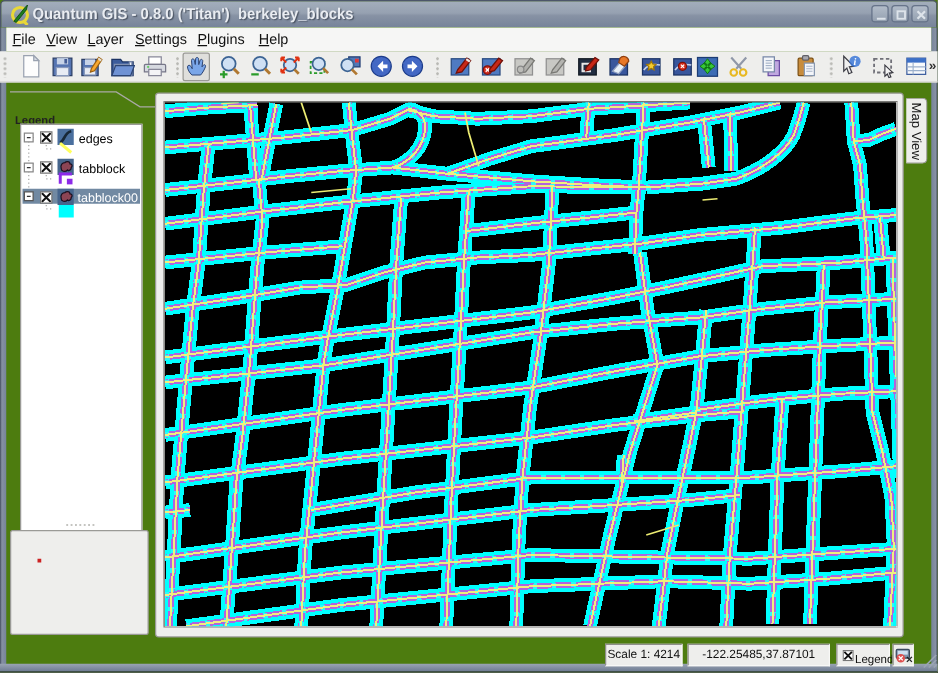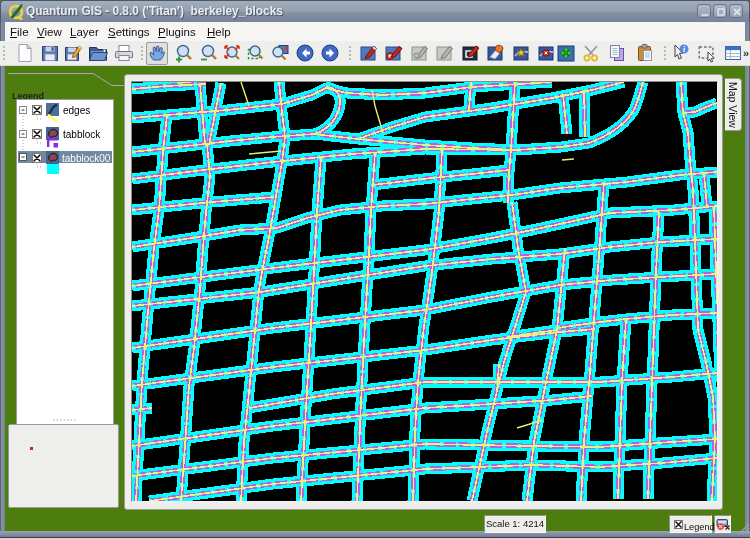--- a/index.html
+++ b/index.html
@@ -344,20 +344,21 @@
       <path d="M385,346 L411,338"></path>
       <path d="M240,8 L243,24 L251,51"></path>
       <path d="M45,1 L59,0"></path>
     </g>
   </svg>
   </div>
   <div class="abs" id="maptab">
       <span>Map View</span>
     </div>
   <div class="abs sbox" style="left:484px;width:62px;line-height:16px;">Scale 1: 4214</div>
+  <div class="abs sbox" style="left:550px;width:114px;line-height:16px;">-122.25485,37.87101</div>
   <div class="abs sbox" style="left:669px;width:43px;line-height:16px;">
       <svg width="9" height="9" style="position:absolute;left:4px;top:4px">
         <rect x="0.5" y="0.5" width="8" height="8" fill="#fff" stroke="#777"></rect>
         <path d="M1.5 1.5 l6 6 m0 -6 l-6 6" stroke="#111" stroke-width="1.5"></path>
       </svg>
       <span style="position:absolute;left:14px;top:3px;font-size:9.2px">Legend</span>
     </div>
   <div class="abs sbox" style="left:714px;width:17px;">
       <svg width="15" height="15" style="position:absolute;left:1px;top:1px">
         <rect x="1" y="2.5" width="10.5" height="7" rx="1" fill="#8094ac" stroke="#3b4a5e"></rect>

